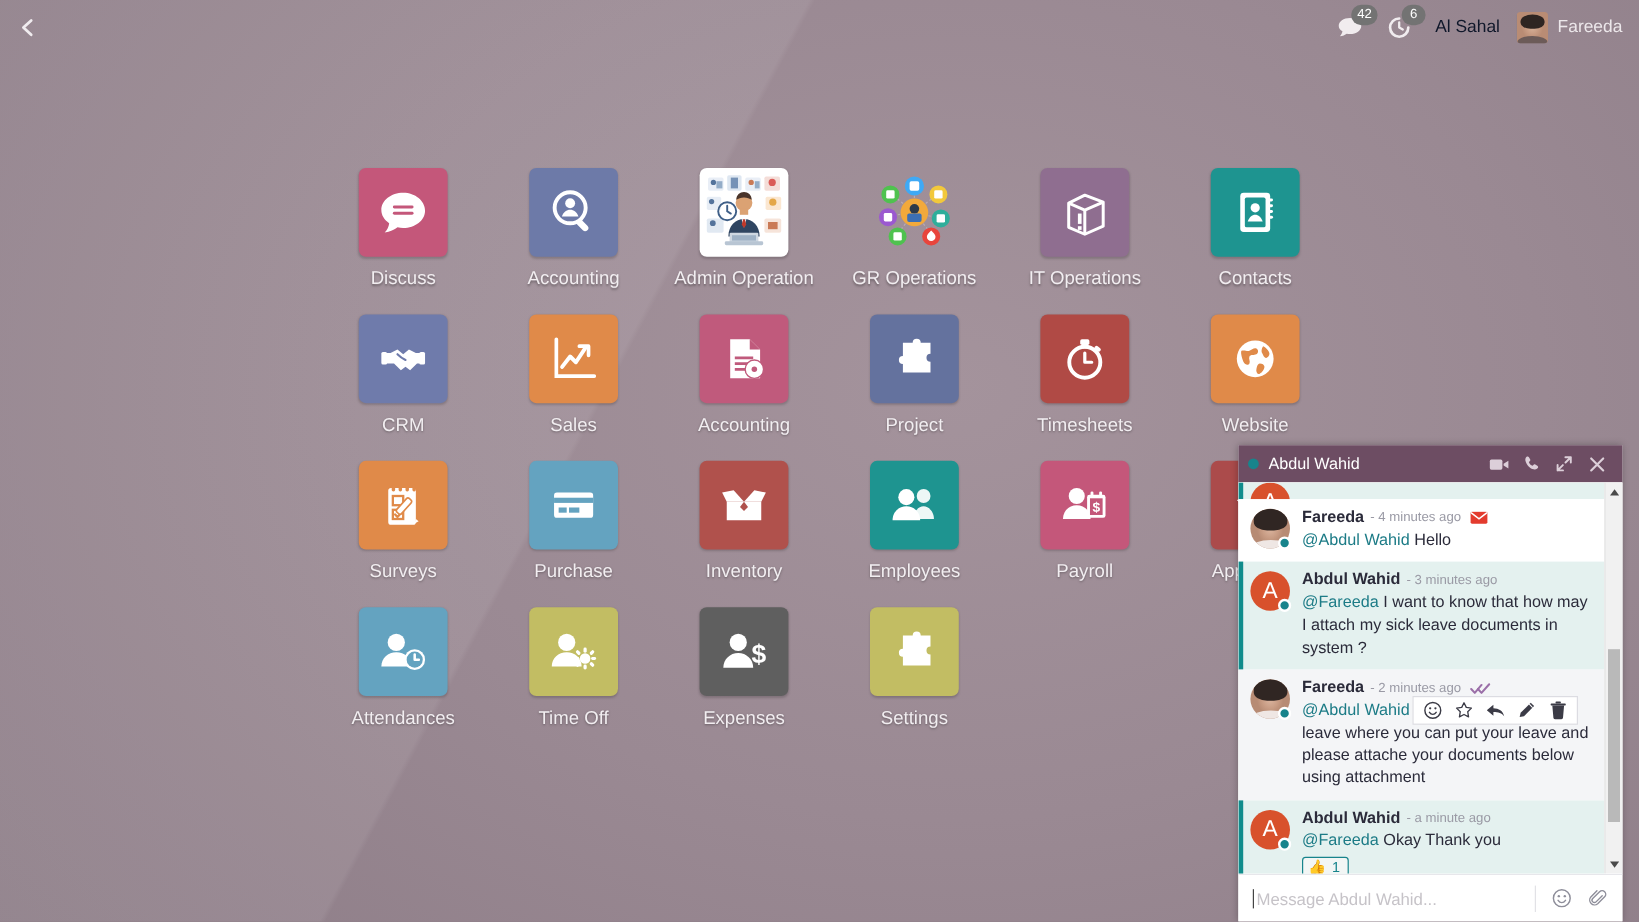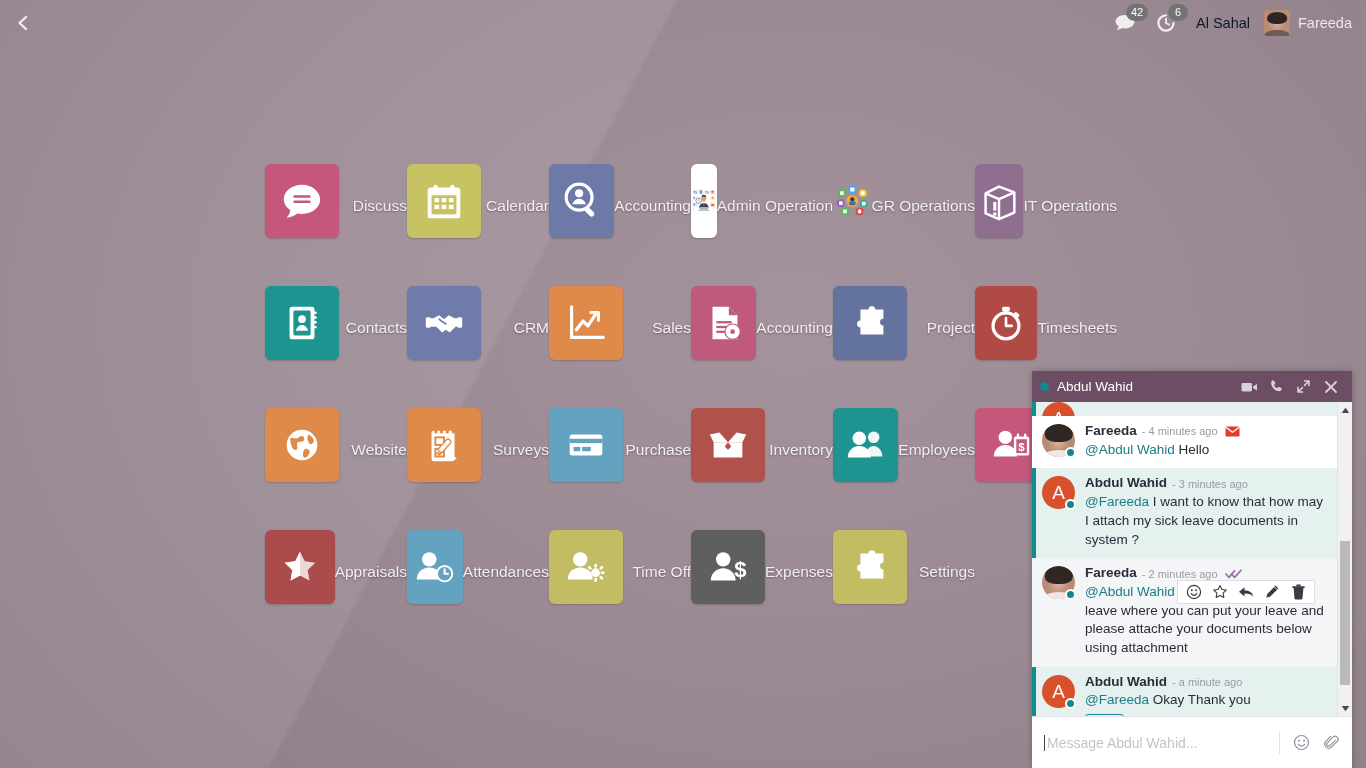--- a/index.html
+++ b/index.html
@@ -67,23 +67,22 @@
   
   #app-grid {
     position: absolute;
     top: 140px; left: 265px;
     width: 880px;
     display: grid;
     grid-template-columns: repeat(6, 142px);
     grid-auto-rows: 122px;
   }
   .app-cell {
-    display: flex; flex-direction: row; align-items: center;
+    display: flex; flex-direction: column; align-items: center;
     cursor: pointer;
-    justify-content: space-between;
   }
   .app-icon {
     width: 74px; height: 74px; border-radius: 6px;
     position: relative; overflow: hidden;
     display: flex; align-items: center; justify-content: center;
     box-shadow: 0 1px 2px rgba(0,0,0,0.18);
   }
   
   .app-icon::after {
     content: ""; position: absolute; left: 0; top: 0;
@@ -227,21 +226,21 @@
   }
   .sb-arrow { height: 16px; display:flex; align-items:center; justify-content:center; cursor:pointer;}
   .sb-arrow.bottom { position: absolute; bottom: 0; left:0; right:0;}
   #sb-thumb {
     position: absolute; left: 2px; right: 2px;
     top: 139px; height: 144px;
     background: #b9b9b9; cursor: grab;
   }
 
   #chat-composer {
-    flex: none; height: 52px; border-top: 1px solid #e2e2e6;
+    flex: none; height: 40px; border-top: 1px solid #e2e2e6;
     display: flex; align-items: center; padding: 0 6px 0 12px;
     background: #fff;
   }
   #chat-input {
     flex: 1; border: none; outline: none;
     font-size: 14px; color: #3a3a46;
     font-family: "Liberation Sans", sans-serif;
     background: transparent;
     border-left: 1px solid #444; padding-left: 2px;
   }
@@ -298,41 +297,20 @@
         <svg viewBox="0 0 48 48">
             <path d="M24 7C13.5 7 5 13.7 5 22c0 4.6 2.6 8.7 6.8 11.4-.3 3.1-1.7 5.9-3.9 8.1 4.6-.6 8.5-2.4 11.2-4.5 1.6.3 3.2.5 4.9.5 10.5 0 19-6.7 19-15S34.5 7 24 7z" fill="#fff"></path>
             <rect x="15" y="18" width="18" height="2.6" rx="1.3" fill="#c4577a"></rect>
             <rect x="15" y="23.5" width="18" height="2.6" rx="1.3" fill="#c4577a"></rect>
           </svg>
       </span>
     </div>
     <div class="app-label">Discuss</div>
   </div>
 
-  <div class="app-cell">
-    <div class="app-icon" style="background:#c7c362">
-      <span class="glyph">
-        <svg viewBox="0 0 48 48">
-          <rect x="7" y="10" width="34" height="32" rx="3" fill="#fff"></rect>
-          <rect x="11" y="18" width="26" height="20" fill="#c7c362"></rect>
-          <rect x="13" y="7" width="4.5" height="8" rx="2.2" fill="#fff"></rect>
-          <rect x="30.5" y="7" width="4.5" height="8" rx="2.2" fill="#fff"></rect>
-          <g fill="#fff">
-            <rect x="14" y="21" width="5" height="4.4"></rect>
-              <rect x="21.5" y="21" width="5" height="4.4"></rect>
-              <rect x="29" y="21" width="5" height="4.4"></rect>
-            <rect x="14" y="28" width="5" height="4.4"></rect>
-              <rect x="21.5" y="28" width="5" height="4.4"></rect>
-              <rect x="29" y="28" width="5" height="4.4"></rect>
-          </g>
-        </svg>
-      </span>
-    </div>
-    <div class="app-label">Calendar</div>
-  </div>
 
   <div class="app-cell">
     <div class="app-icon" style="background:#6d7aa8">
       <span class="glyph">
         <svg viewBox="0 0 48 48">
           <circle cx="21" cy="20" r="13.5" fill="none" stroke="#fff" stroke-width="3.4"></circle>
           <circle cx="21" cy="16" r="4.3" fill="#fff"></circle>
           <path d="M13.8 27.5c1.3-3.8 4-5.8 7.2-5.8s5.9 2 7.2 5.8z" fill="#fff"></path>
           <rect x="29.5" y="29" width="12" height="5.6" rx="2.8" transform="rotate(45 29.5 29)" fill="#fff"></rect>
         </svg>

